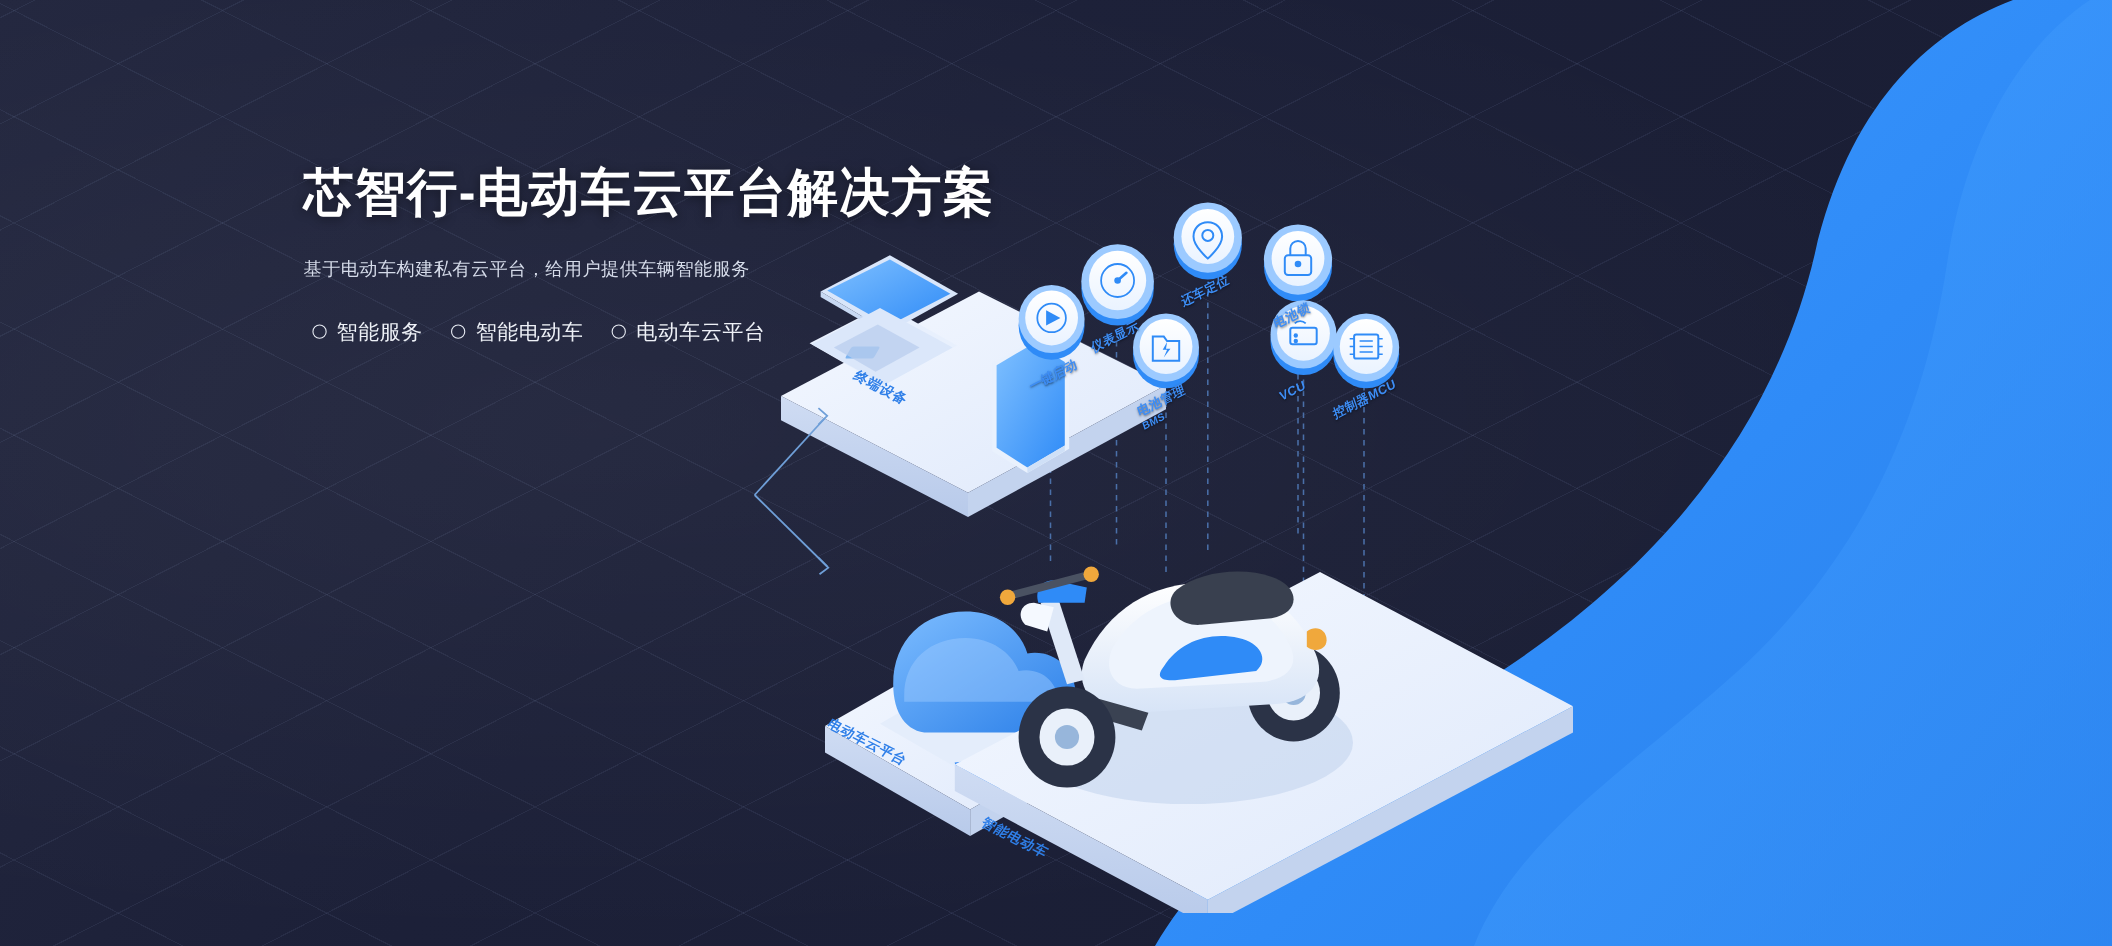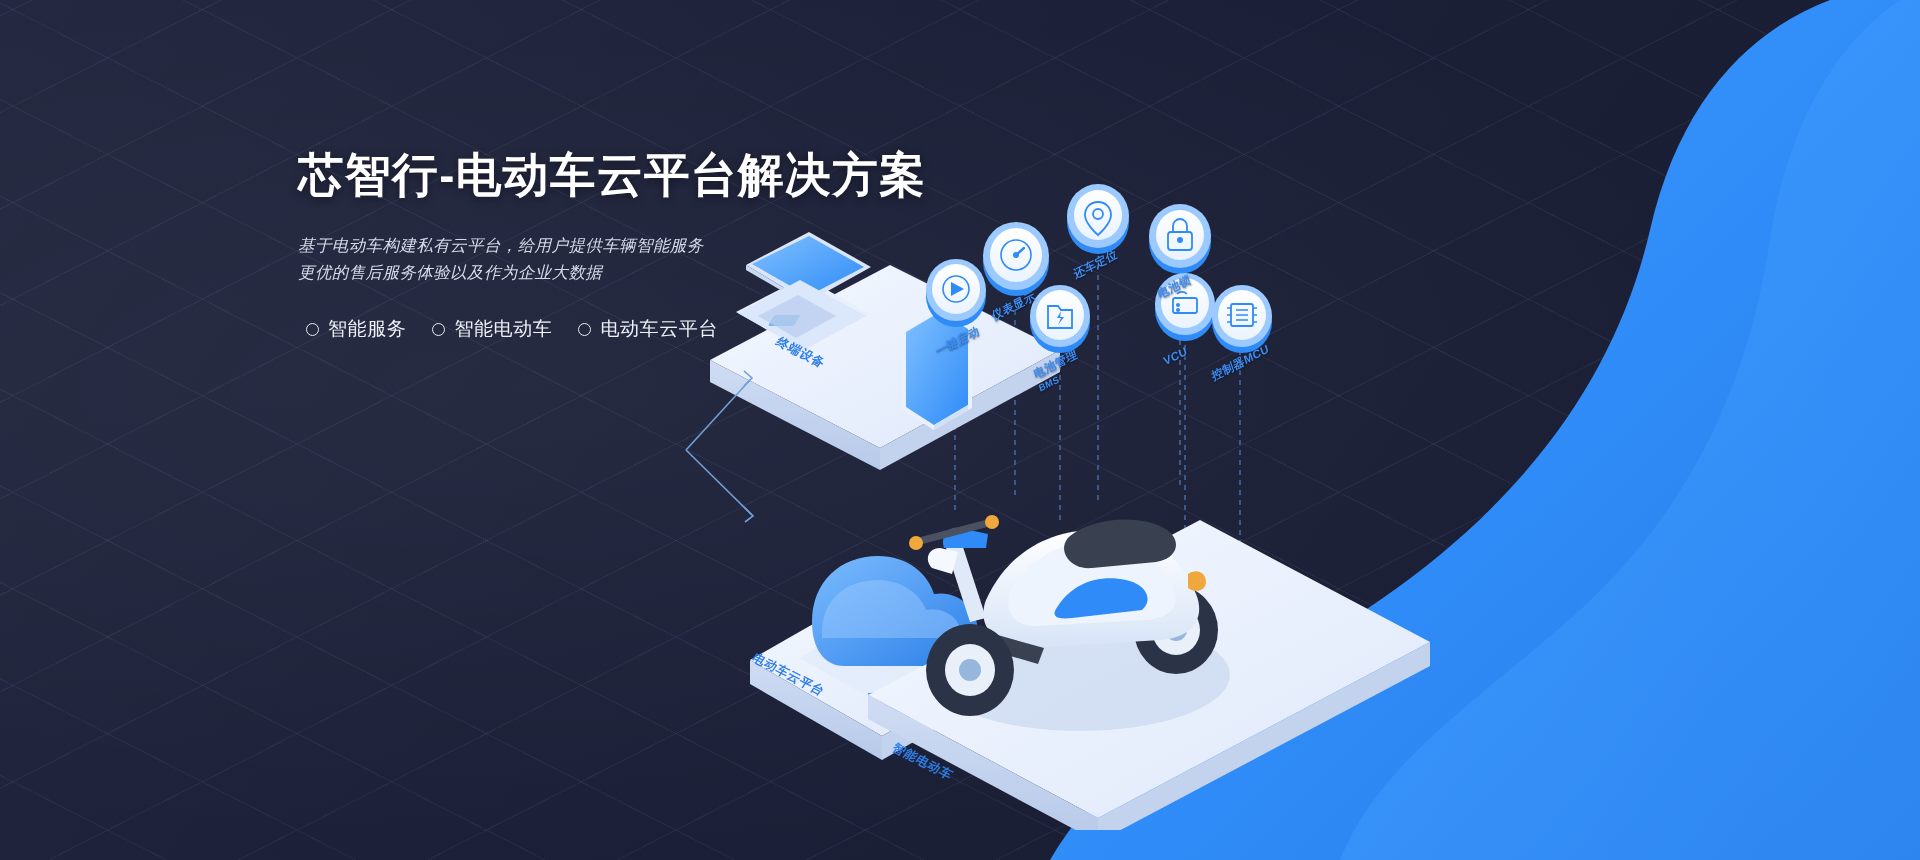--- a/index.html
+++ b/index.html
@@ -25,41 +25,40 @@
   }
   .vignette{
     position:absolute;inset:0;
     background:radial-gradient(120% 95% at 28% 45%, rgba(255,255,255,.045) 0%, rgba(0,0,0,0) 58%);
   }
 
   
   .wave{position:absolute;right:0;top:0;width:1100px;height:860px;}
 
   
-  .copy{position:absolute;left:298px;top:148px;width:640px;}
+  .copy{position:absolute;left:276px;top:148px;width:640px;}
   .title{
     margin:0;
     font-size:47px;
     line-height:1.14;
     font-weight:bold;
     color:#ffffff;
     letter-spacing:1.5px;
     transform:scaleX(.97);
     transform-origin:left center;
     text-shadow:0 2px 10px rgba(0,0,0,.45);
     white-space:nowrap;
   }
   .subtitle{
     margin:30px 0 0 0;
     font-size:16.5px;
     line-height:1.65;
     color:#d5dbe9;
     letter-spacing:.4px;
     max-width:420px;
-    font-style:italic;
   }
   .subtitle span{display:block;}
   .tags{
     margin-top:30px;
     display:flex;
     align-items:center;
     gap:26px;
     padding-left:8px;
   }
   .tag{display:flex;align-items:center;gap:9px;color:#eef1f7;font-size:19px;letter-spacing:.6px;}
@@ -115,21 +114,20 @@
       </linearGradient>
     </defs>
     <path d="M1100,0 L1100,860 L230,860 C300,740 430,690 560,600 C720,490 800,360 830,230 C860,100 930,30 1010,0 Z" fill="url(#wv1)"></path>
     <path d="M1100,0 L1100,860 L520,860 C560,760 660,700 760,610 C880,500 930,370 950,240 C968,120 1020,40 1080,0 Z" fill="url(#wv2)" opacity=".55"></path>
   </svg>
 
   <div class="copy">
     <h1 class="title">芯智行-电动车云平台解决方案</h1>
     <p class="subtitle">
       <span>基于电动车构建私有云平台，给用户提供车辆智能服务</span>
-      <span>更优的售后服务体验以及作为企业大数据</span>
     </p>
     <div class="tags">
       <div class="tag">
         <span class="dot"></span>
         <span>智能服务</span>
       </div>
       <div class="tag">
         <span class="dot"></span>
         <span>智能电动车</span>
       </div>

